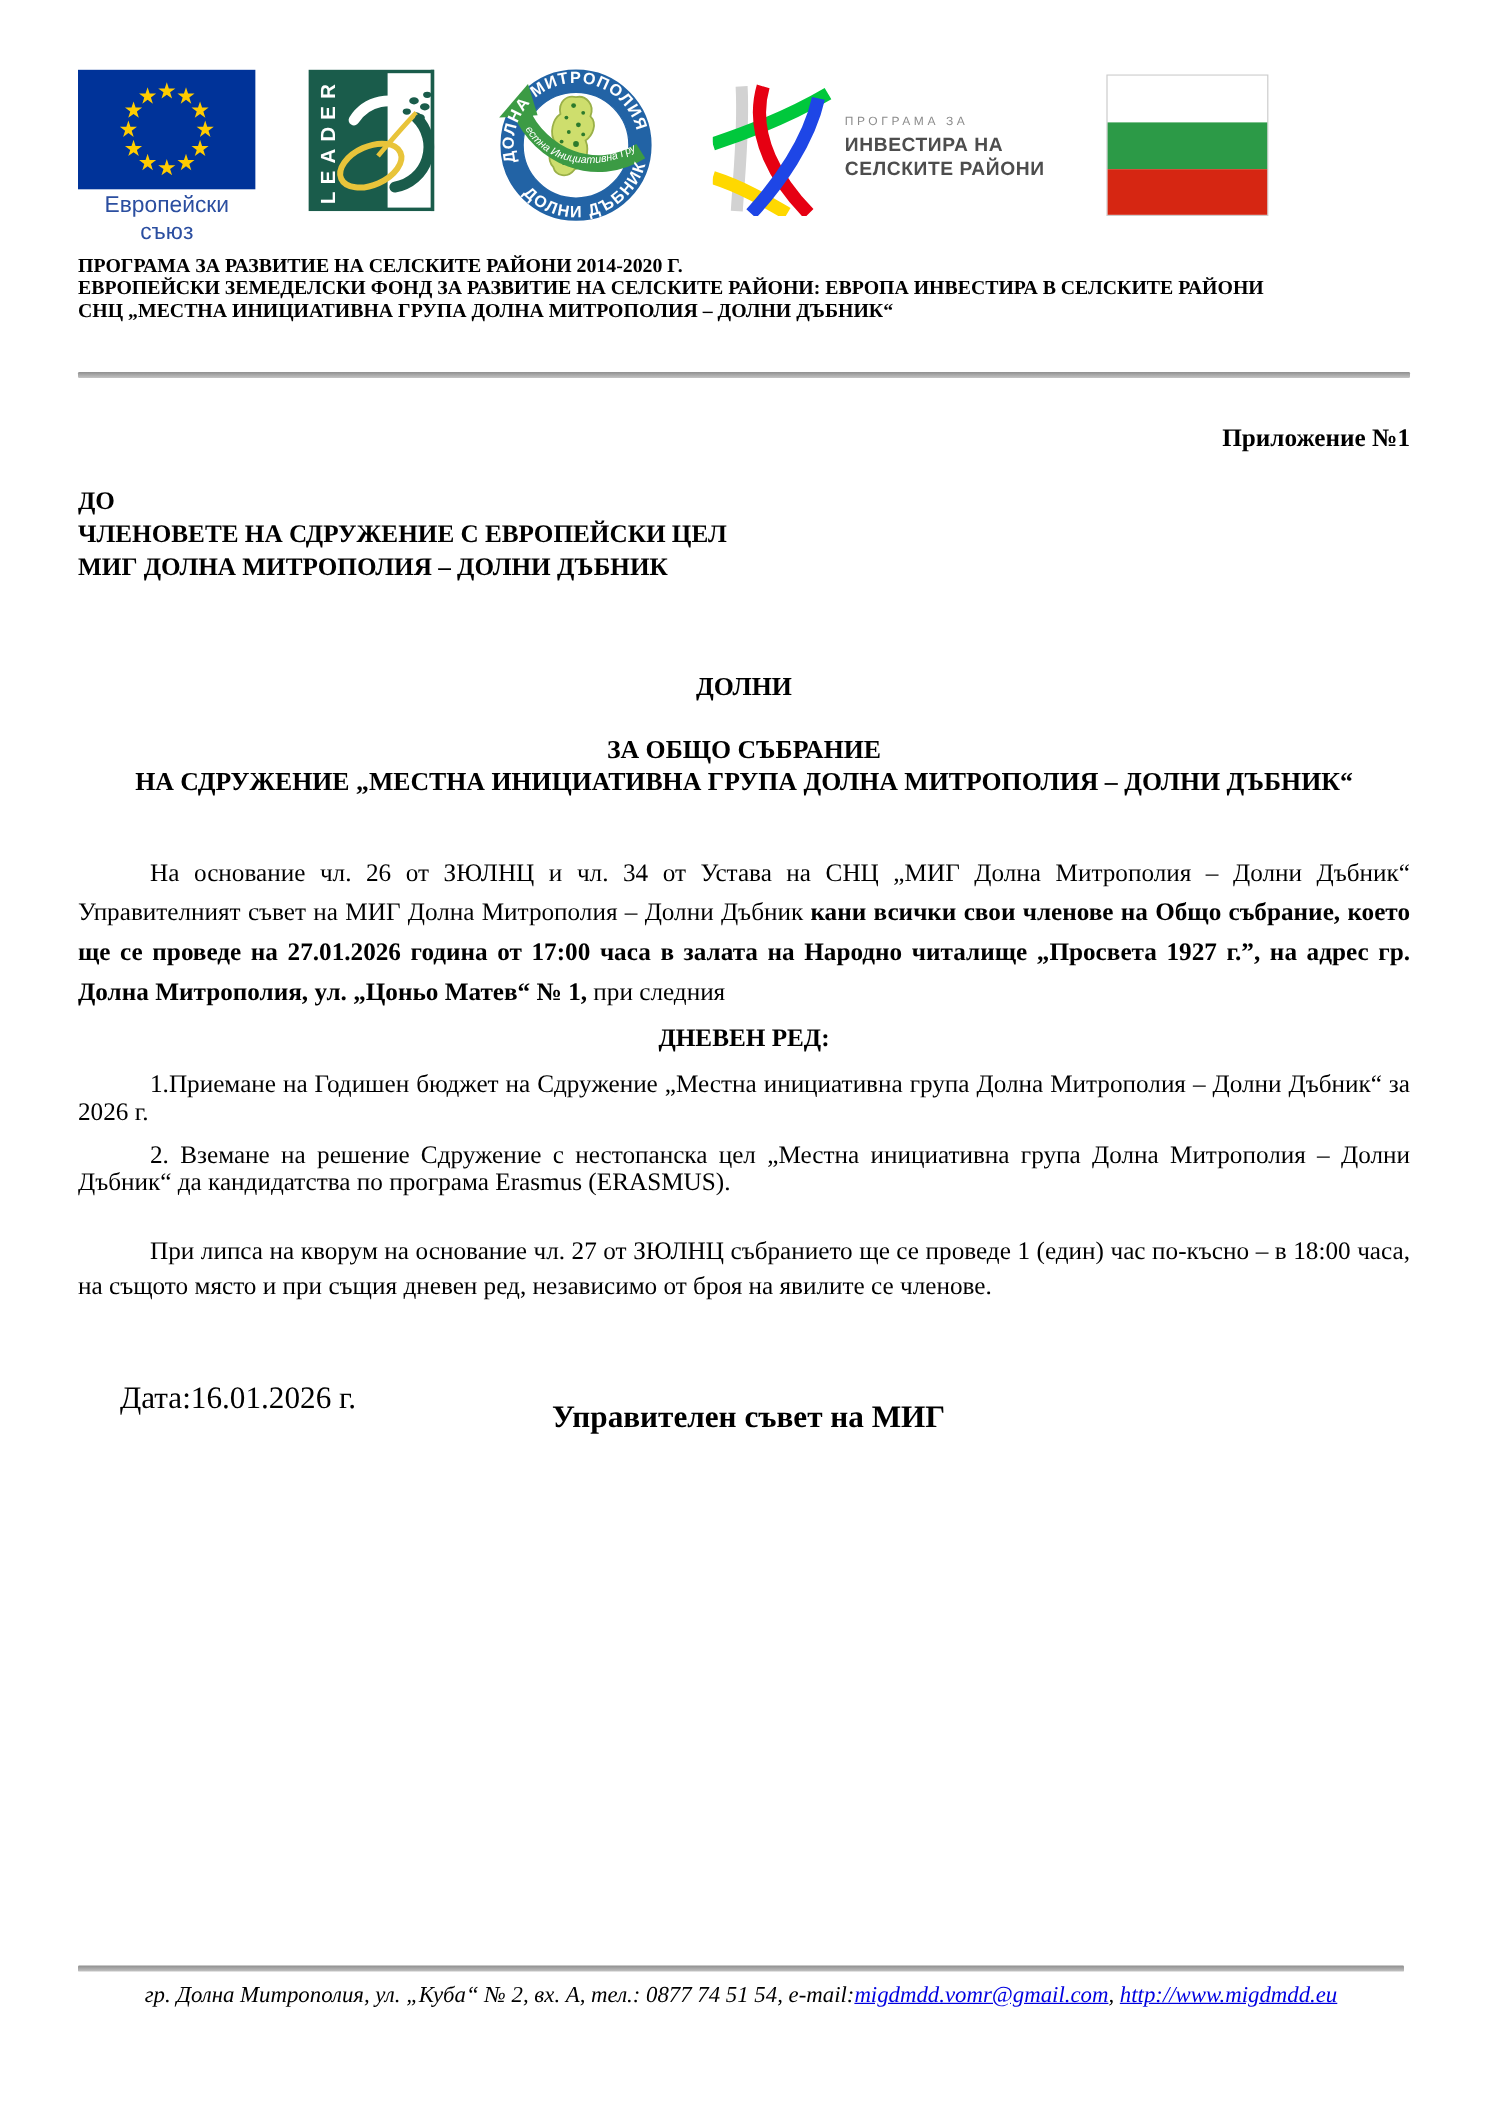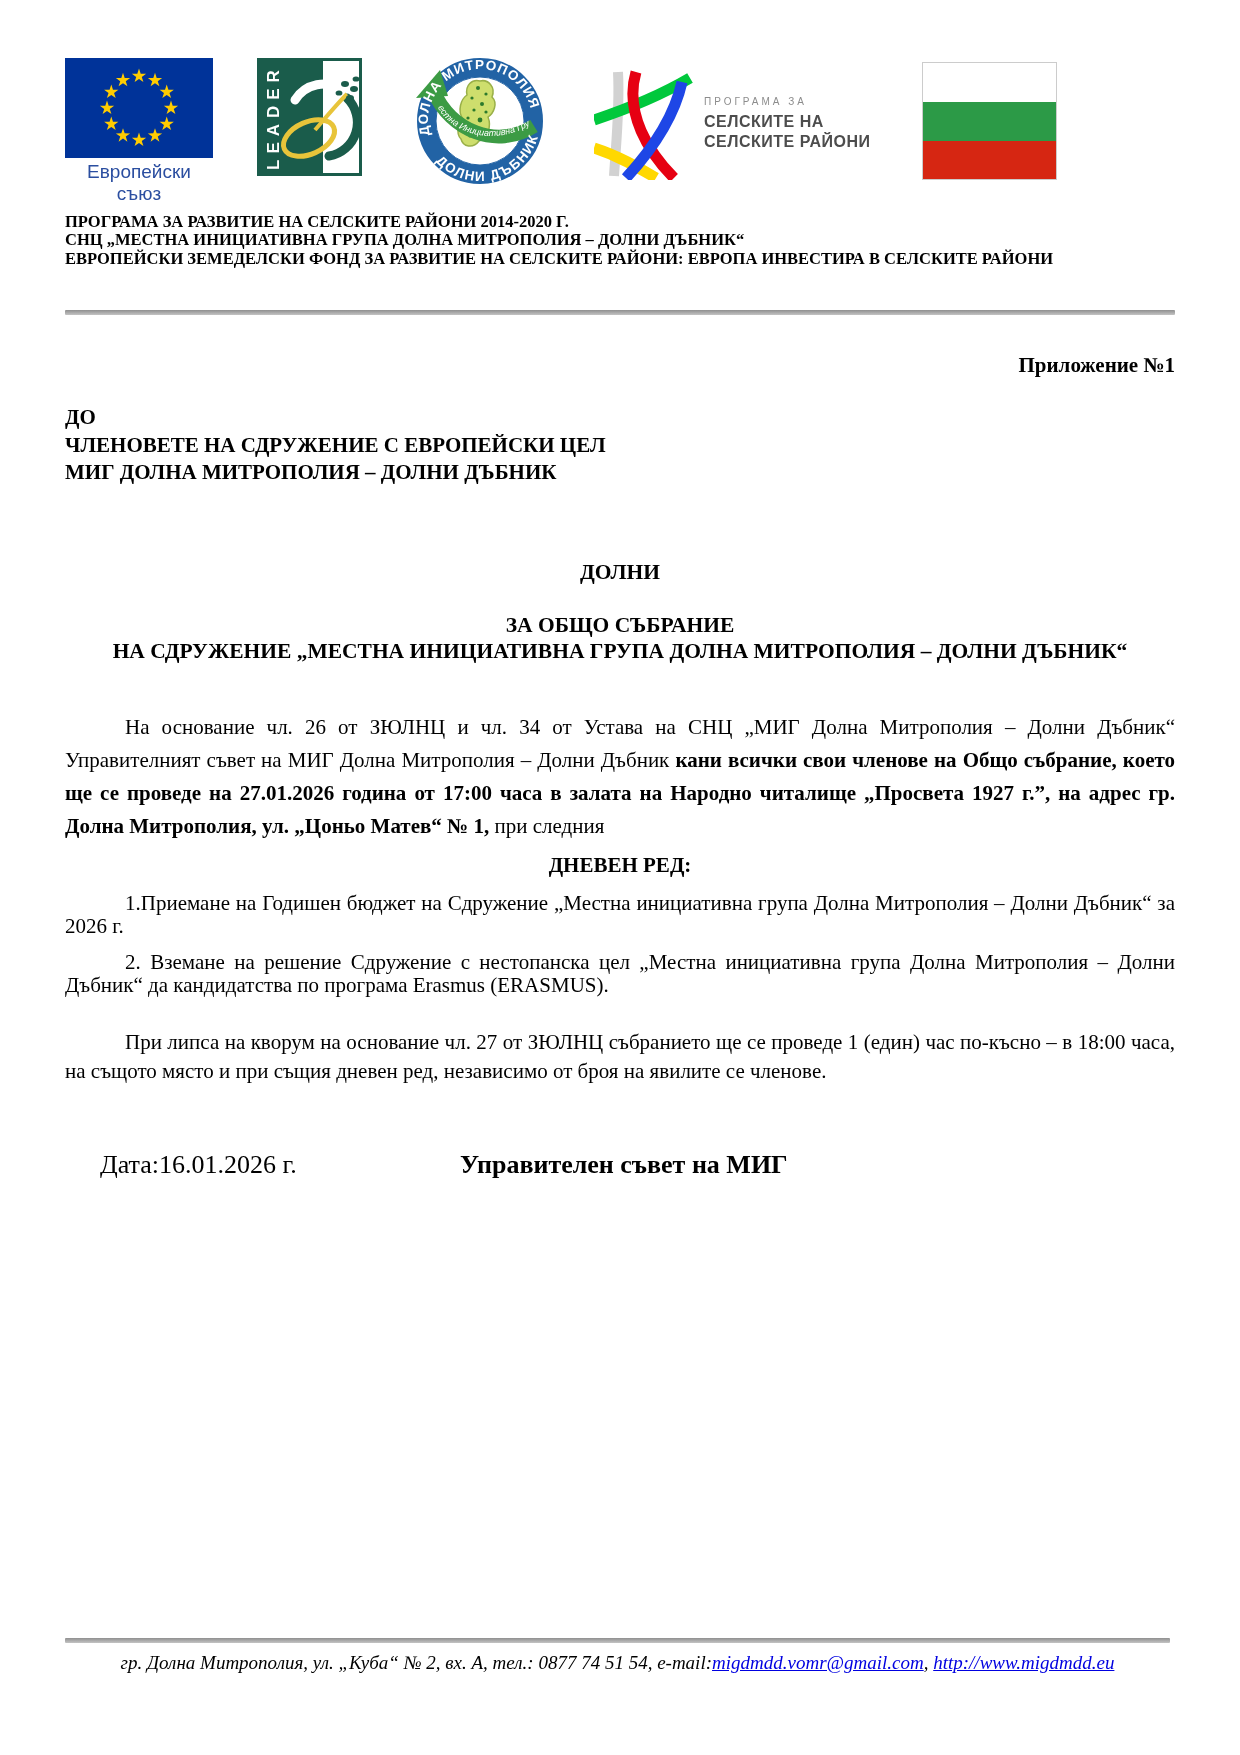--- a/index.html
+++ b/index.html
@@ -31,21 +31,21 @@
   .recipient{margin-top:26px;font-weight:bold;font-size:21px;line-height:1.3;}
   .title-main{margin-top:74px;text-align:center;font-weight:bold;font-size:21.5px;}
   .title-sub{margin-top:28px;text-align:center;font-weight:bold;font-size:21.5px;line-height:1.2;}
   .intro{margin:46px 0 0;font-size:21px;line-height:1.57;text-align:justify;text-indent:60px;}
   .agenda-head{margin-top:10px;text-align:center;font-weight:bold;font-size:21px;}
   .agenda-item{margin:14px 0 0;font-size:21px;line-height:1.12;text-align:justify;text-indent:60px;}
   .agenda-item + .agenda-item{margin-top:12px;}
   .quorum{margin:30px 0 0;font-size:21px;line-height:1.38;text-align:justify;text-indent:60px;}
   .signoff{margin-top:64px;font-size:26px;position:relative;height:30px;}
   .date{position:absolute;left:35px;top:0;}
-  .signature{position:absolute;left:395px;top:0;font-weight:bold;}
+  .signature{position:absolute;left:395px;top:16px;font-weight:bold;}
   
   .footer{position:absolute;left:65px;right:70px;top:1638px;font-style:italic;}
   .footer-text{margin-top:9px;text-align:center;font-size:19px;white-space:nowrap;}
   .link{color:#0000e0;text-decoration:underline;cursor:pointer;}
 </style>
 </head>
 <body>
 
 <div class="page">
   <div class="content">
@@ -136,36 +136,36 @@
       <div class="logo-prsr">
         <svg width="100" height="112" viewBox="0 0 100 112">
           <path d="M24,4 C26,40 22,75 20,108" fill="none" stroke="#d2d2d2" stroke-width="10"></path>
           <path d="M0,52 C30,42 62,30 96,10" fill="none" stroke="#00c83c" stroke-width="11"></path>
           <path d="M0,80 C25,88 45,100 62,110" fill="none" stroke="#ffd800" stroke-width="11"></path>
           <path d="M42,4 C30,45 55,85 80,110" fill="none" stroke="#e60012" stroke-width="11"></path>
           <path d="M88,14 C80,50 55,85 32,110" fill="none" stroke="#1e46e6" stroke-width="11"></path>
         </svg>
         <div class="prsr-text">
           <div class="prsr-small">ПРОГРАМА ЗА</div>
-          <div class="prsr-big">СЕЛСКИТЕ НА</div>
+          <div class="prsr-big">ИНВЕСТИРА НА</div>
           <div class="prsr-big">СЕЛСКИТЕ РАЙОНИ</div>
         </div>
       </div>
 
       <svg class="logo-bg" width="135" height="118" viewBox="0 0 135 118">
         <rect x="0" y="0" width="135" height="118" fill="#ffffff" stroke="#cccccc" stroke-width="2"></rect>
         <rect x="1" y="40" width="133" height="39" fill="#2c9a47"></rect>
         <rect x="1" y="79" width="133" height="38" fill="#d62612"></rect>
       </svg>
     </div>
 
     <div class="header-text">
       <div>ПРОГРАМА ЗА РАЗВИТИЕ НА СЕЛСКИТЕ РАЙОНИ 2014-2020 Г.</div>
+      <div>ЕВРОПЕЙСКИ ЗЕМЕДЕЛСКИ ФОНД ЗА РАЗВИТИЕ НА СЕЛСКИТЕ РАЙОНИ: ЕВРОПА ИНВЕСТИРА В СЕЛСКИТЕ РАЙОНИ</div>
       <div>СНЦ „МЕСТНА ИНИЦИАТИВНА ГРУПА ДОЛНА МИТРОПОЛИЯ – ДОЛНИ ДЪБНИК“</div>
-      <div>ЕВРОПЕЙСКИ ЗЕМЕДЕЛСКИ ФОНД ЗА РАЗВИТИЕ НА СЕЛСКИТЕ РАЙОНИ: ЕВРОПА ИНВЕСТИРА В СЕЛСКИТЕ РАЙОНИ</div>
     </div>
 
     <div class="rule rule-top"></div>
 
     <div class="attachment">Приложение №1</div>
 
     <div class="recipient">
       <div>ДО</div>
       <div>ЧЛЕНОВЕТЕ НА СДРУЖЕНИЕ С ЕВРОПЕЙСКИ ЦЕЛ</div>
       <div>МИГ ДОЛНА МИТРОПОЛИЯ – ДОЛНИ ДЪБНИК</div>

